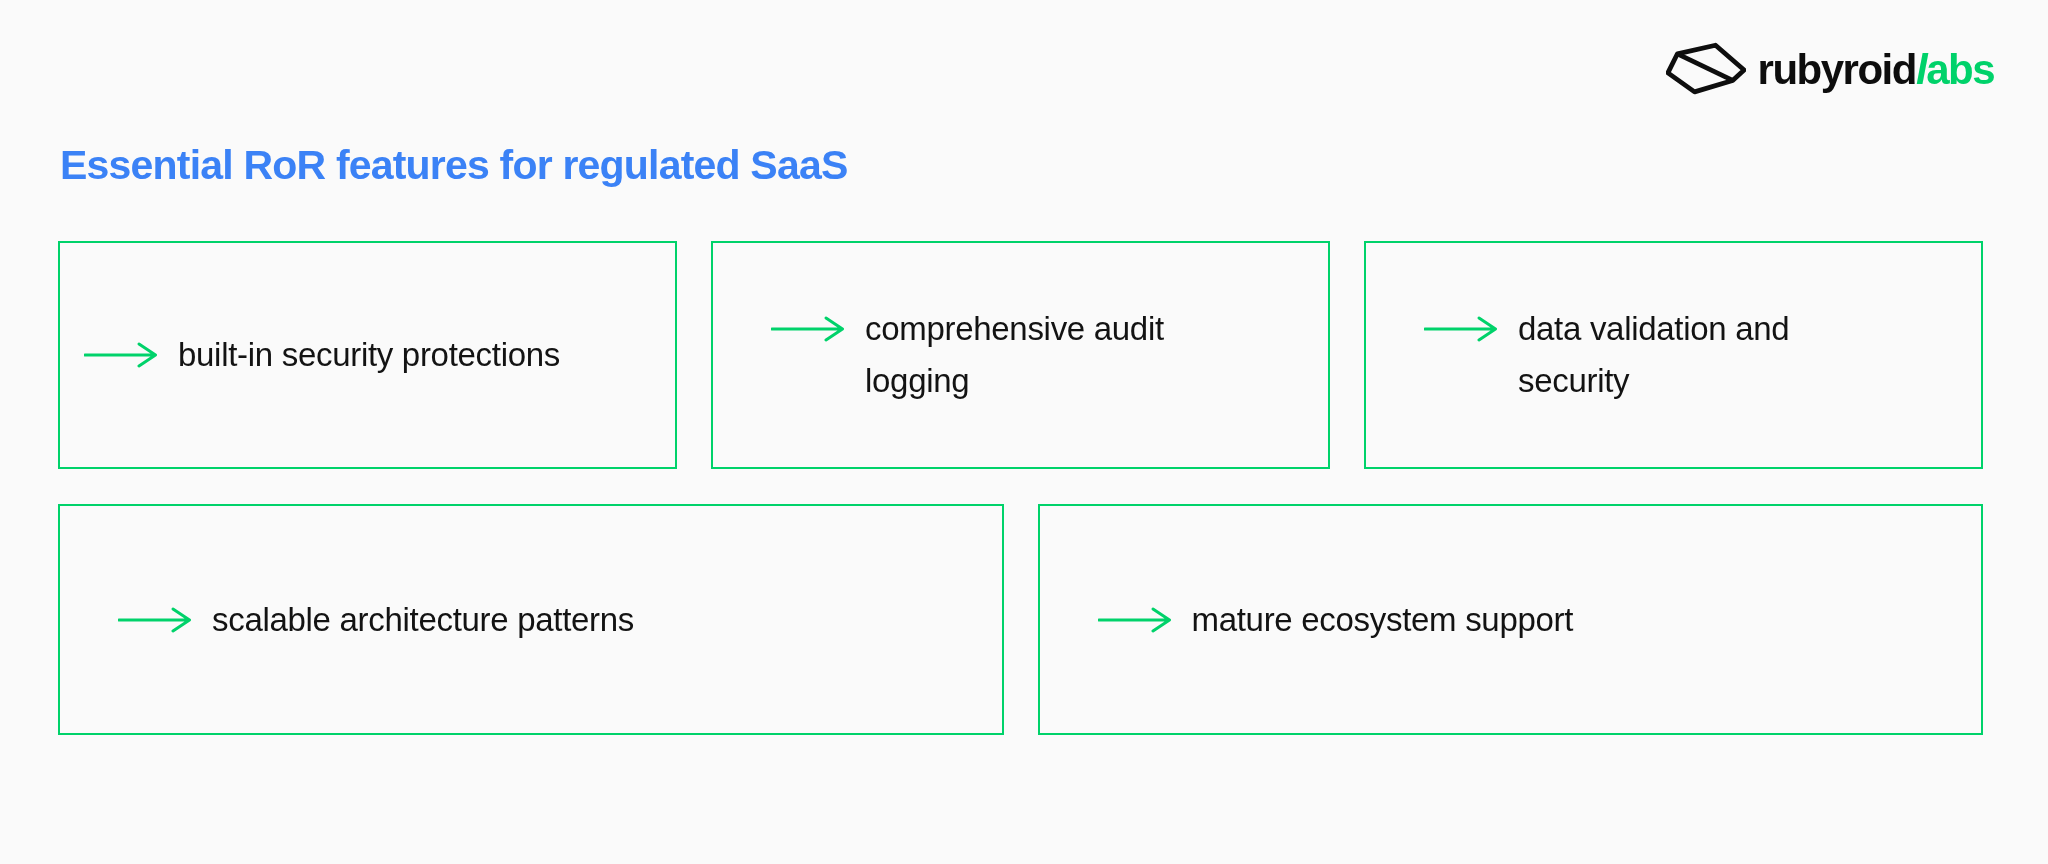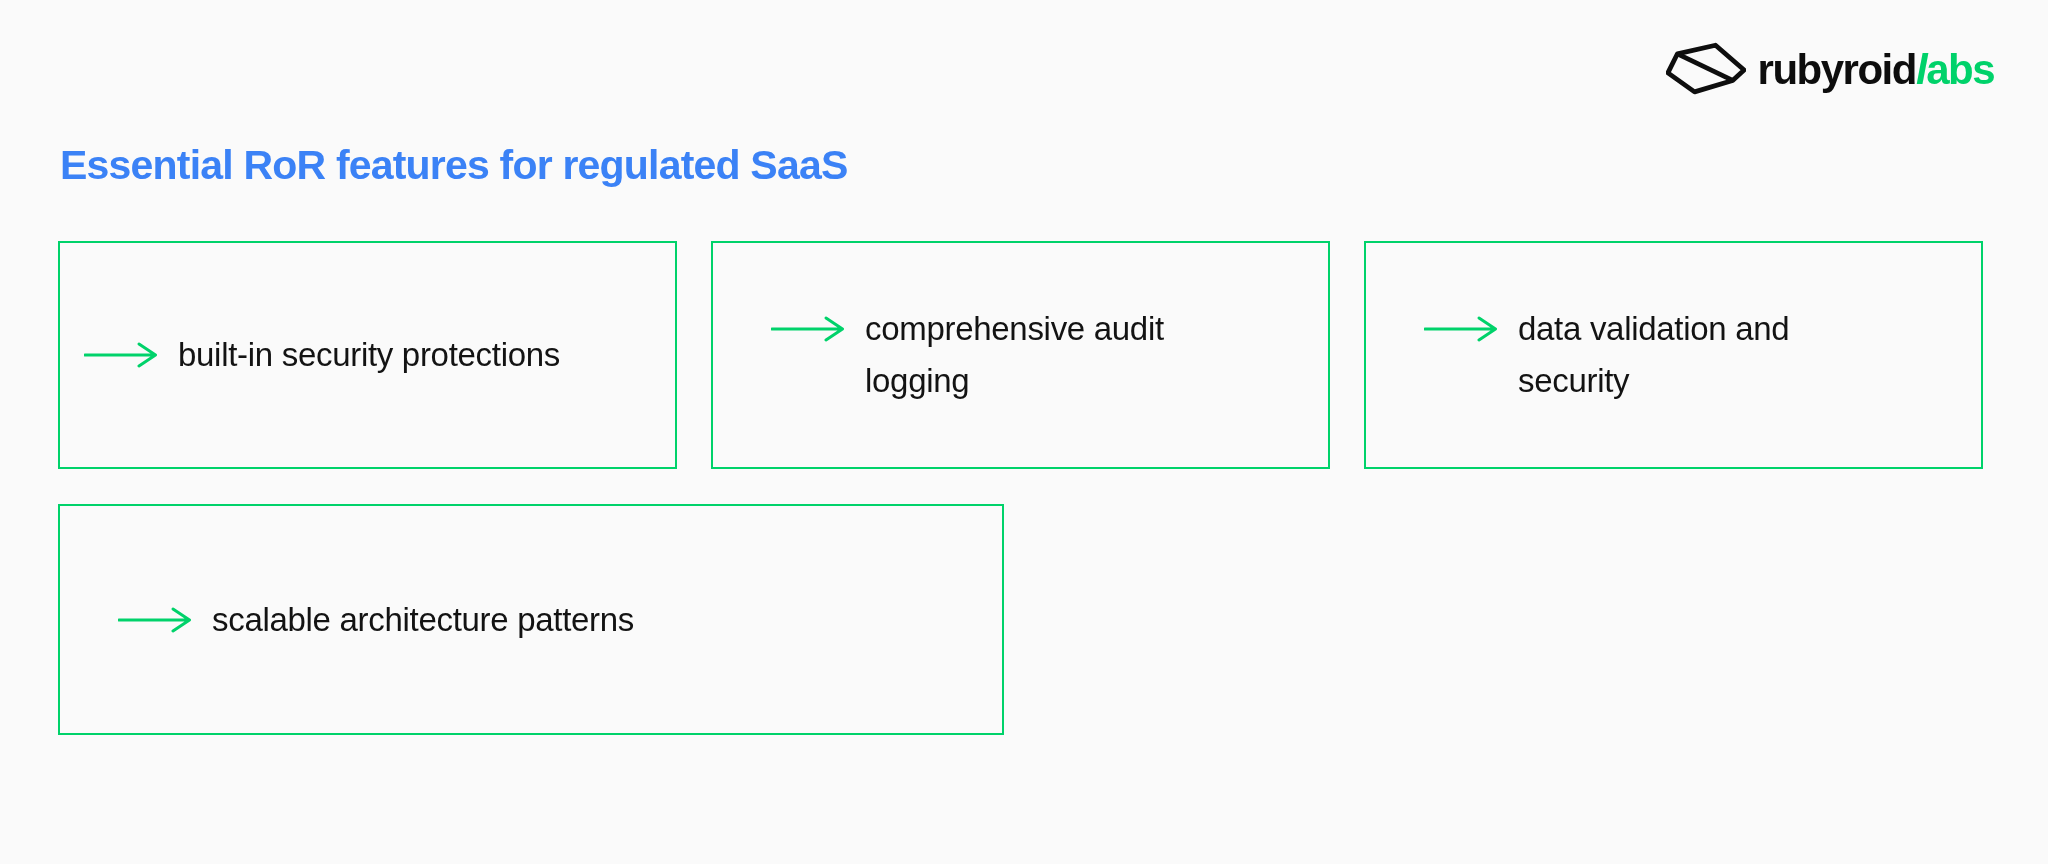--- a/index.html
+++ b/index.html
@@ -150,14 +150,24 @@
     <div class="feature">
       <span class="feature-arrow">
         <svg viewBox="0 0 74 26" fill="none" xmlns="http://www.w3.org/2000/svg">
           <path d="M1 13 H70 M55 2 L71.5 13 L55 24" stroke="#00d26a" stroke-width="3" stroke-linecap="round" stroke-linejoin="round" fill="none"></path>
         </svg>
       </span>
       <span class="feature-text">scalable architecture patterns</span>
     </div>
   </div>
 
+  <div class="box b5">
+    <div class="feature">
+      <span class="feature-arrow">
+        <svg viewBox="0 0 74 26" fill="none" xmlns="http://www.w3.org/2000/svg">
+          <path d="M1 13 H70 M55 2 L71.5 13 L55 24" stroke="#00d26a" stroke-width="3" stroke-linecap="round" stroke-linejoin="round" fill="none"></path>
+        </svg>
+      </span>
+      <span class="feature-text">mature ecosystem support</span>
+    </div>
+  </div>
 
 </div>
 
 </body></html>

